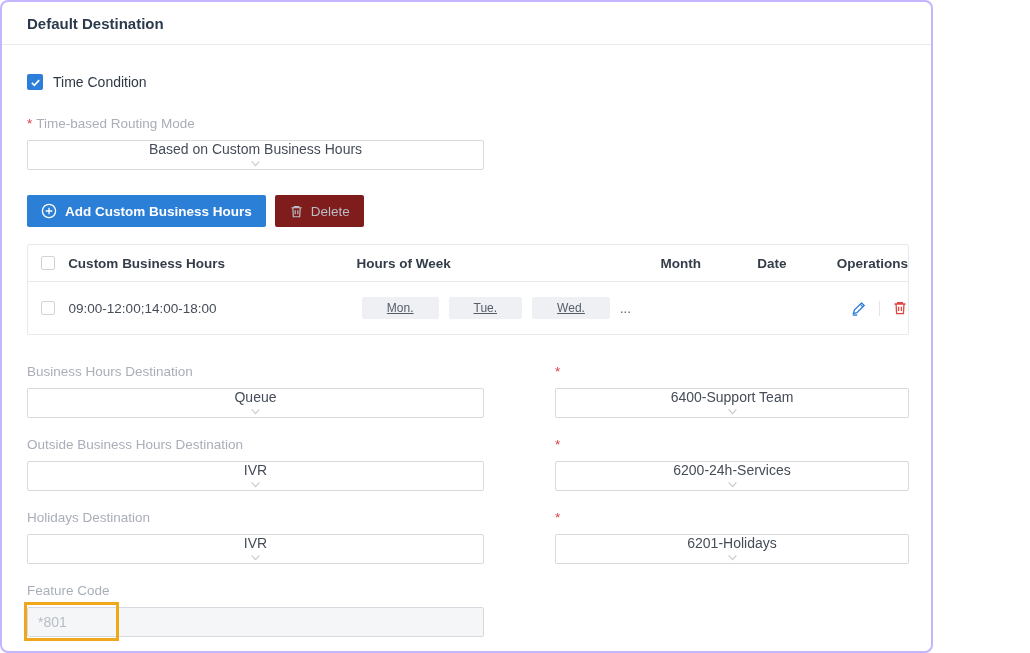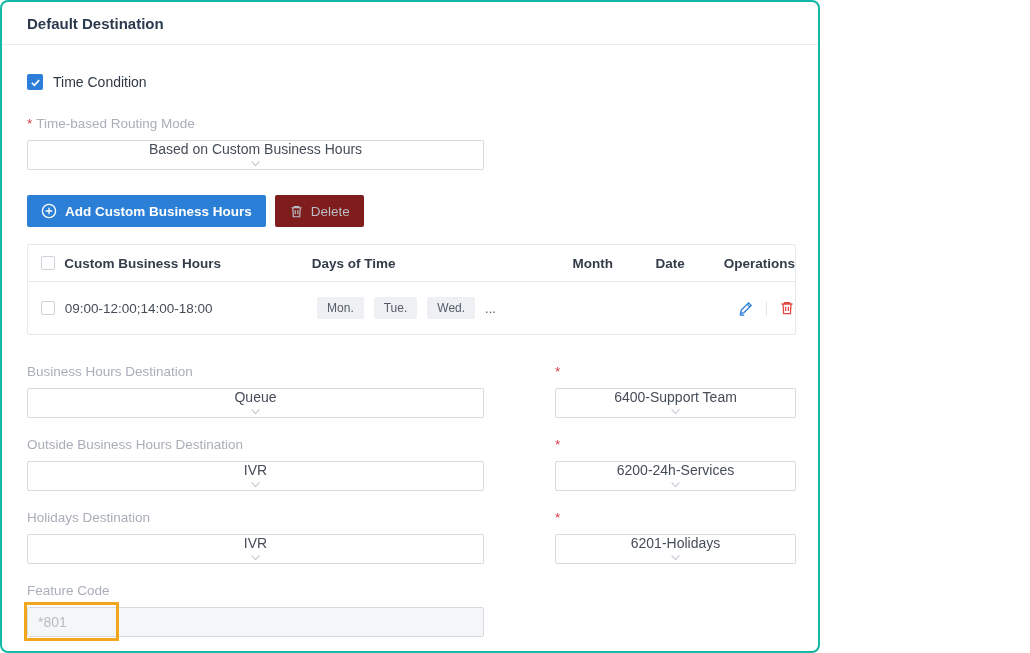--- a/index.html
+++ b/index.html
@@ -1,21 +1,21 @@
 <!DOCTYPE html>
 <html><head>
 <meta charset="utf-8">
 <style>
   * { box-sizing: border-box; }
   html,body { margin:0; padding:0; background:#fff; }
   body { font-family:"Liberation Sans", sans-serif; }
 
   .frame {
-    width:820px; height:653px;
-    border:2px solid #14b8a6; border-radius:8px;
+    width:933px; height:653px;
+    border:2px solid #c4b5fd; border-radius:8px;
     background:#fff; overflow:hidden; position:relative;
   }
 
   .header { padding:13px 25px 12px 25px; }
   .page-title { font-size:15px; font-weight:bold; color:#2b3a4d; }
   .h-divider { height:1px; background:#e9ebef; width:100%; }
 
   .content { padding:0 22px 0 25px; }
 
   
@@ -54,21 +54,21 @@
   .t-head { height:37px; border-bottom:1px solid #e7e9ed; font-size:13.5px;
             font-weight:bold; color:#333d49; }
   .t-body { height:52px; font-size:13.5px; color:#454d58; }
   .col-check { width:43px; padding-left:13px; }
   .col-hours { width:319px; }
   .col-days  { width:336px; display:flex; align-items:center; }
   .col-month { width:107px; }
   .col-date  { width:88px; }
   .col-ops   { flex:1; display:flex; align-items:center; }
   .day-tag { background:#eef0f3; color:#555d69; font-size:12px; border-radius:2px;
-             padding:4px 10px; margin-right:10px; }
+             padding:4px 25px; margin-right:10px;text-decoration:underline; }
   .days-more { color:#555d69; font-size:13px; }
   .op-btn { background:none; border:none; padding:0; cursor:pointer; display:flex; align-items:center; }
   .op-sep { width:1px; height:15px; background:#e3e5e9; margin:0 12px; }
 
   
   .dest-labels, .dest-selects {
     display:grid; grid-template-columns:457px 1fr; column-gap:71px;
   }
   .dest-block-first { margin-top:29px; }
   .dest-block { margin-top:19px; }
@@ -143,21 +143,21 @@
         <span>Delete</span>
       </button>
     </div>
 
     <div class="bh-table">
       <div class="t-row t-head">
         <div class="col-check">
           <span class="checkbox blank small"></span>
         </div>
         <div class="col-hours">Custom Business Hours</div>
-        <div class="col-days">Days of Time</div>
+        <div class="col-days">Hours of Week</div>
         <div class="col-month">Month</div>
         <div class="col-date">Date</div>
         <div class="col-ops">Operations</div>
       </div>
 
       <div class="t-row t-body">
         <div class="col-check">
           <span class="checkbox blank small"></span>
         </div>
         <div class="col-hours">09:00-12:00;14:00-18:00</div>

